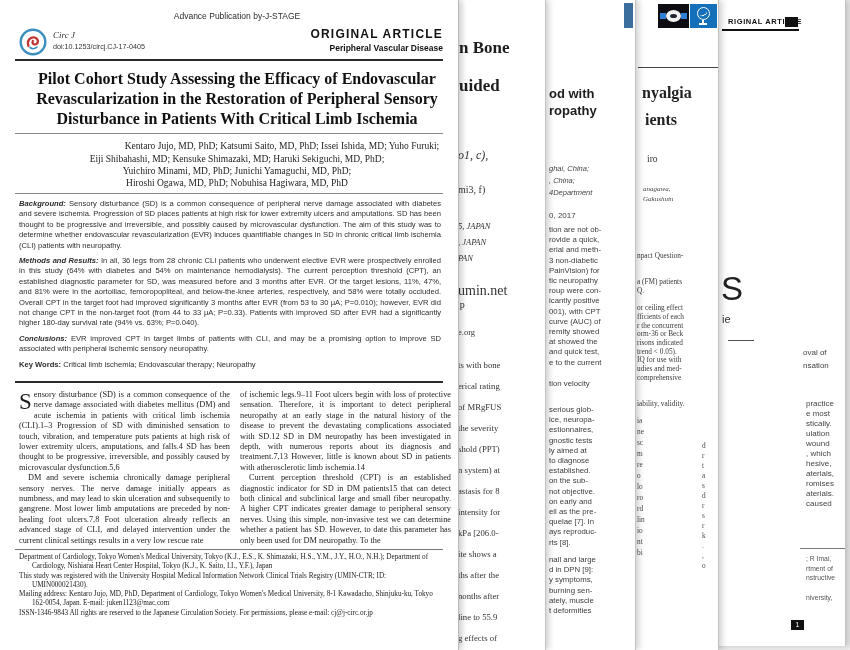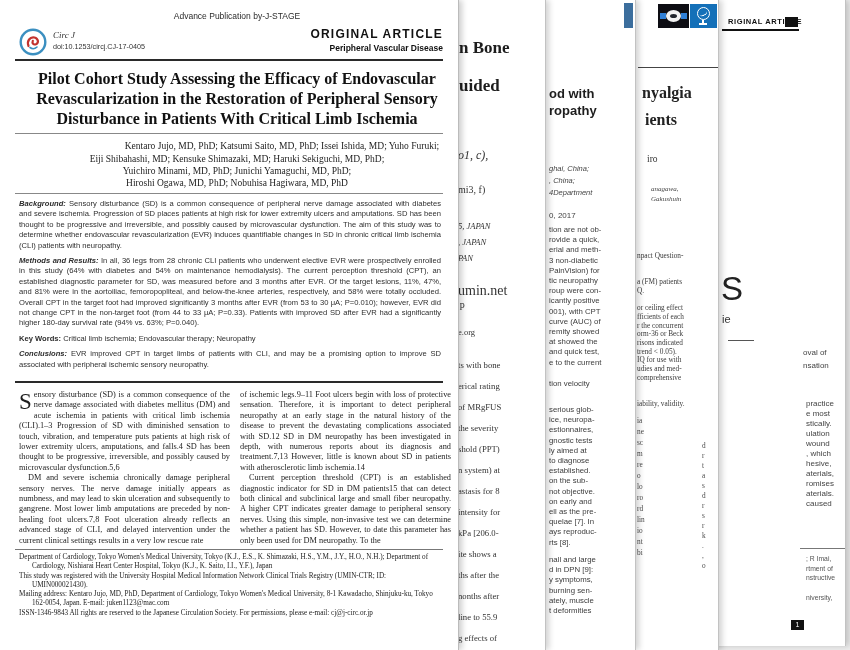--- a/index.html
+++ b/index.html
@@ -78,21 +78,21 @@
         <span class="abs" style="left:7px;top:3px;width:11px;height:11px;border:1.6px solid #fff;border-radius:50%;"></span>
         <span class="abs" style="left:9px;top:6px;width:8px;height:5px;border-bottom:1.4px solid #fff;border-radius:50%;transform:rotate(-25deg);"></span>
         <span class="abs" style="left:12px;top:16px;width:2px;height:3px;background:#fff;"></span>
         <span class="abs" style="left:9px;top:19px;width:8px;height:1.6px;background:#fff;"></span>
       </span>
     </div>
     <div class="rule" style="left:380px;top:67px;width:80px;height:1px;background:#444;"></div>
     <div class="abs ser b nw" style="left:384px;top:84px;font-size:16px;color:#222;">nyalgia</div>
     <div class="abs ser b nw" style="left:387px;top:111px;font-size:16px;color:#222;">ients</div>
     <div class="abs ser nw" style="left:389px;top:154px;font-size:9.5px;color:#333;">iro</div>
-    <div class="abs ser i col-list" style="left:385px;top:184px;font-size:7px;line-height:10px;color:#444;margin-left:8px;">
+    <div class="abs ser i col-list" style="left:385px;top:184px;font-size:7px;line-height:10px;color:#444;">
         <div>anagawa,</div>
         <div>Gakushuin</div>
       </div>
     <div class="abs ser col-list" style="left:379px;top:252px;font-size:7.3px;line-height:8.7px;color:#3a3a3a;">
         <div>npact Question-</div>
         <div>&nbsp;</div>
         <div>&nbsp;</div>
         <div>a (FM) patients</div>
         <div>Q.</div>
         <div>&nbsp;</div>
@@ -252,22 +252,22 @@
     <div class="abs ser ctr nw" style="left:0;top:141px;width:548px;font-size:9.5px;color:#1d1d1d;">Kentaro Jujo, MD, PhD; Katsumi Saito, MD, PhD; Issei Ishida, MD; Yuho Furuki;</div>
     <div class="abs ser ctr nw" style="left:0;top:154px;width:458px;font-size:9.5px;color:#1d1d1d;">Eiji Shibahashi, MD; Kensuke Shimazaki, MD; Haruki Sekiguchi, MD, PhD;</div>
     <div class="abs ser ctr nw" style="left:0;top:166px;width:458px;font-size:9.5px;color:#1d1d1d;">Yuichiro Minami, MD, PhD; Junichi Yamaguchi, MD, PhD;</div>
     <div class="abs ser ctr nw" style="left:0;top:178px;width:458px;font-size:9.5px;color:#1d1d1d;">Hiroshi Ogawa, MD, PhD; Nobuhisa Hagiwara, MD, PhD</div>
 
     <div class="rule" style="left:15px;top:193px;width:428px;height:1px;background:#888;"></div>
 
     <div id="abstract" class="abs san" style="left:19px;top:199px;width:422px;font-size:7.6px;line-height:10.4px;color:#2e2e2e;">
       <p><span class="lbl">Background:</span> <span>Sensory disturbance (SD) is a common consequence of peripheral nerve damage associated with diabetes and severe ischemia. Progression of SD places patients at high risk for lower extremity ulcers and amputations. SD has been thought to be progressive and irreversible, and possibly caused by microvascular dysfunction. The aim of this study was to determine whether endovascular revascularization (EVR) induces quantifiable changes in SD in chronic critical limb ischemia (CLI) patients with neuropathy.</span></p>
       <p><span class="lbl">Methods and Results:</span> <span>In all, 36 legs from 28 chronic CLI patients who underwent elective EVR were prospectively enrolled in this study (64% with diabetes and 54% on maintenance hemodialysis). The current perception threshold (CPT), an established diagnostic parameter for SD, was measured before and 3 months after EVR. Of the target lesions, 11%, 47%, and 81% were in the aortoiliac, femoropopliteal, and below-the-knee arteries, respectively, and 58% were totally occluded. Overall CPT in the target foot had improved significantly 3 months after EVR (from 53 to 30 μA; P=0.010); however, EVR did not change CPT in the non-target foot (from 44 to 33 μA; P=0.33). Patients with improved SD after EVR had a significantly higher 180-day survival rate (94% vs. 63%; P=0.040).</span></p>
+      <p><span class="lbl">Conclusions:</span> <span>EVR improved CPT in target limbs of patients with CLI, and may be a promising option to improve SD associated with peripheral ischemic sensory neuropathy.</span></p>
       <p><span class="lblkw">Key Words:</span> <span>Critical limb ischemia; Endovascular therapy; Neuropathy</span></p>
-      <p><span class="lbl">Conclusions:</span> <span>EVR improved CPT in target limbs of patients with CLI, and may be a promising option to improve SD associated with peripheral ischemic sensory neuropathy.</span></p>
     </div>
 
     <div class="rule" style="left:15px;top:381px;width:428px;height:2px;"></div>
 
     <div class="abs ser bodycol" style="left:19px;top:390px;width:211px;font-size:8.3px;line-height:10.4px;color:#1d1d1d;">
       <p><span class="dropcap">S</span><span>ensory disturbance (SD) is a common consequence of the nerve damage associated with diabetes mellitus (DM) and acute ischemia in patients with critical limb ischemia (CLI).1–3 Progression of SD with diminished sensation to touch, vibration, and temperature puts patients at high risk of lower extremity ulcers, amputations, and falls.4 SD has been thought to be progressive, irreversible, and possibly caused by microvascular dysfunction.5,6</span></p>
       <p style="text-indent:9px;">DM and severe ischemia chronically damage peripheral sensory nerves. The nerve damage initially appears as numbness, and may lead to skin ulceration and subsequently to gangrene. Most lower limb amputations are preceded by non-healing foot ulcers.7,8 Foot ulceration already reflects an advanced stage of CLI, and delayed intervention under the current clinical settings results in a very low rescue rate</p>
     </div>
     <div class="abs ser bodycol" style="left:240px;top:390px;width:211px;font-size:8.3px;line-height:10.4px;color:#1d1d1d;">
       <p>of ischemic legs.9–11 Foot ulcers begin with loss of protective sensation. Therefore, it is important to detect peripheral neuropathy at an early stage in the natural history of the disease to prevent the devastating complications associated with SD.12 SD in DM neuropathy has been investigated in depth, with numerous reports about its diagnosis and treatment.7,13 However, little is known about SD in patients with atherosclerotic limb ischemia.14</p>

